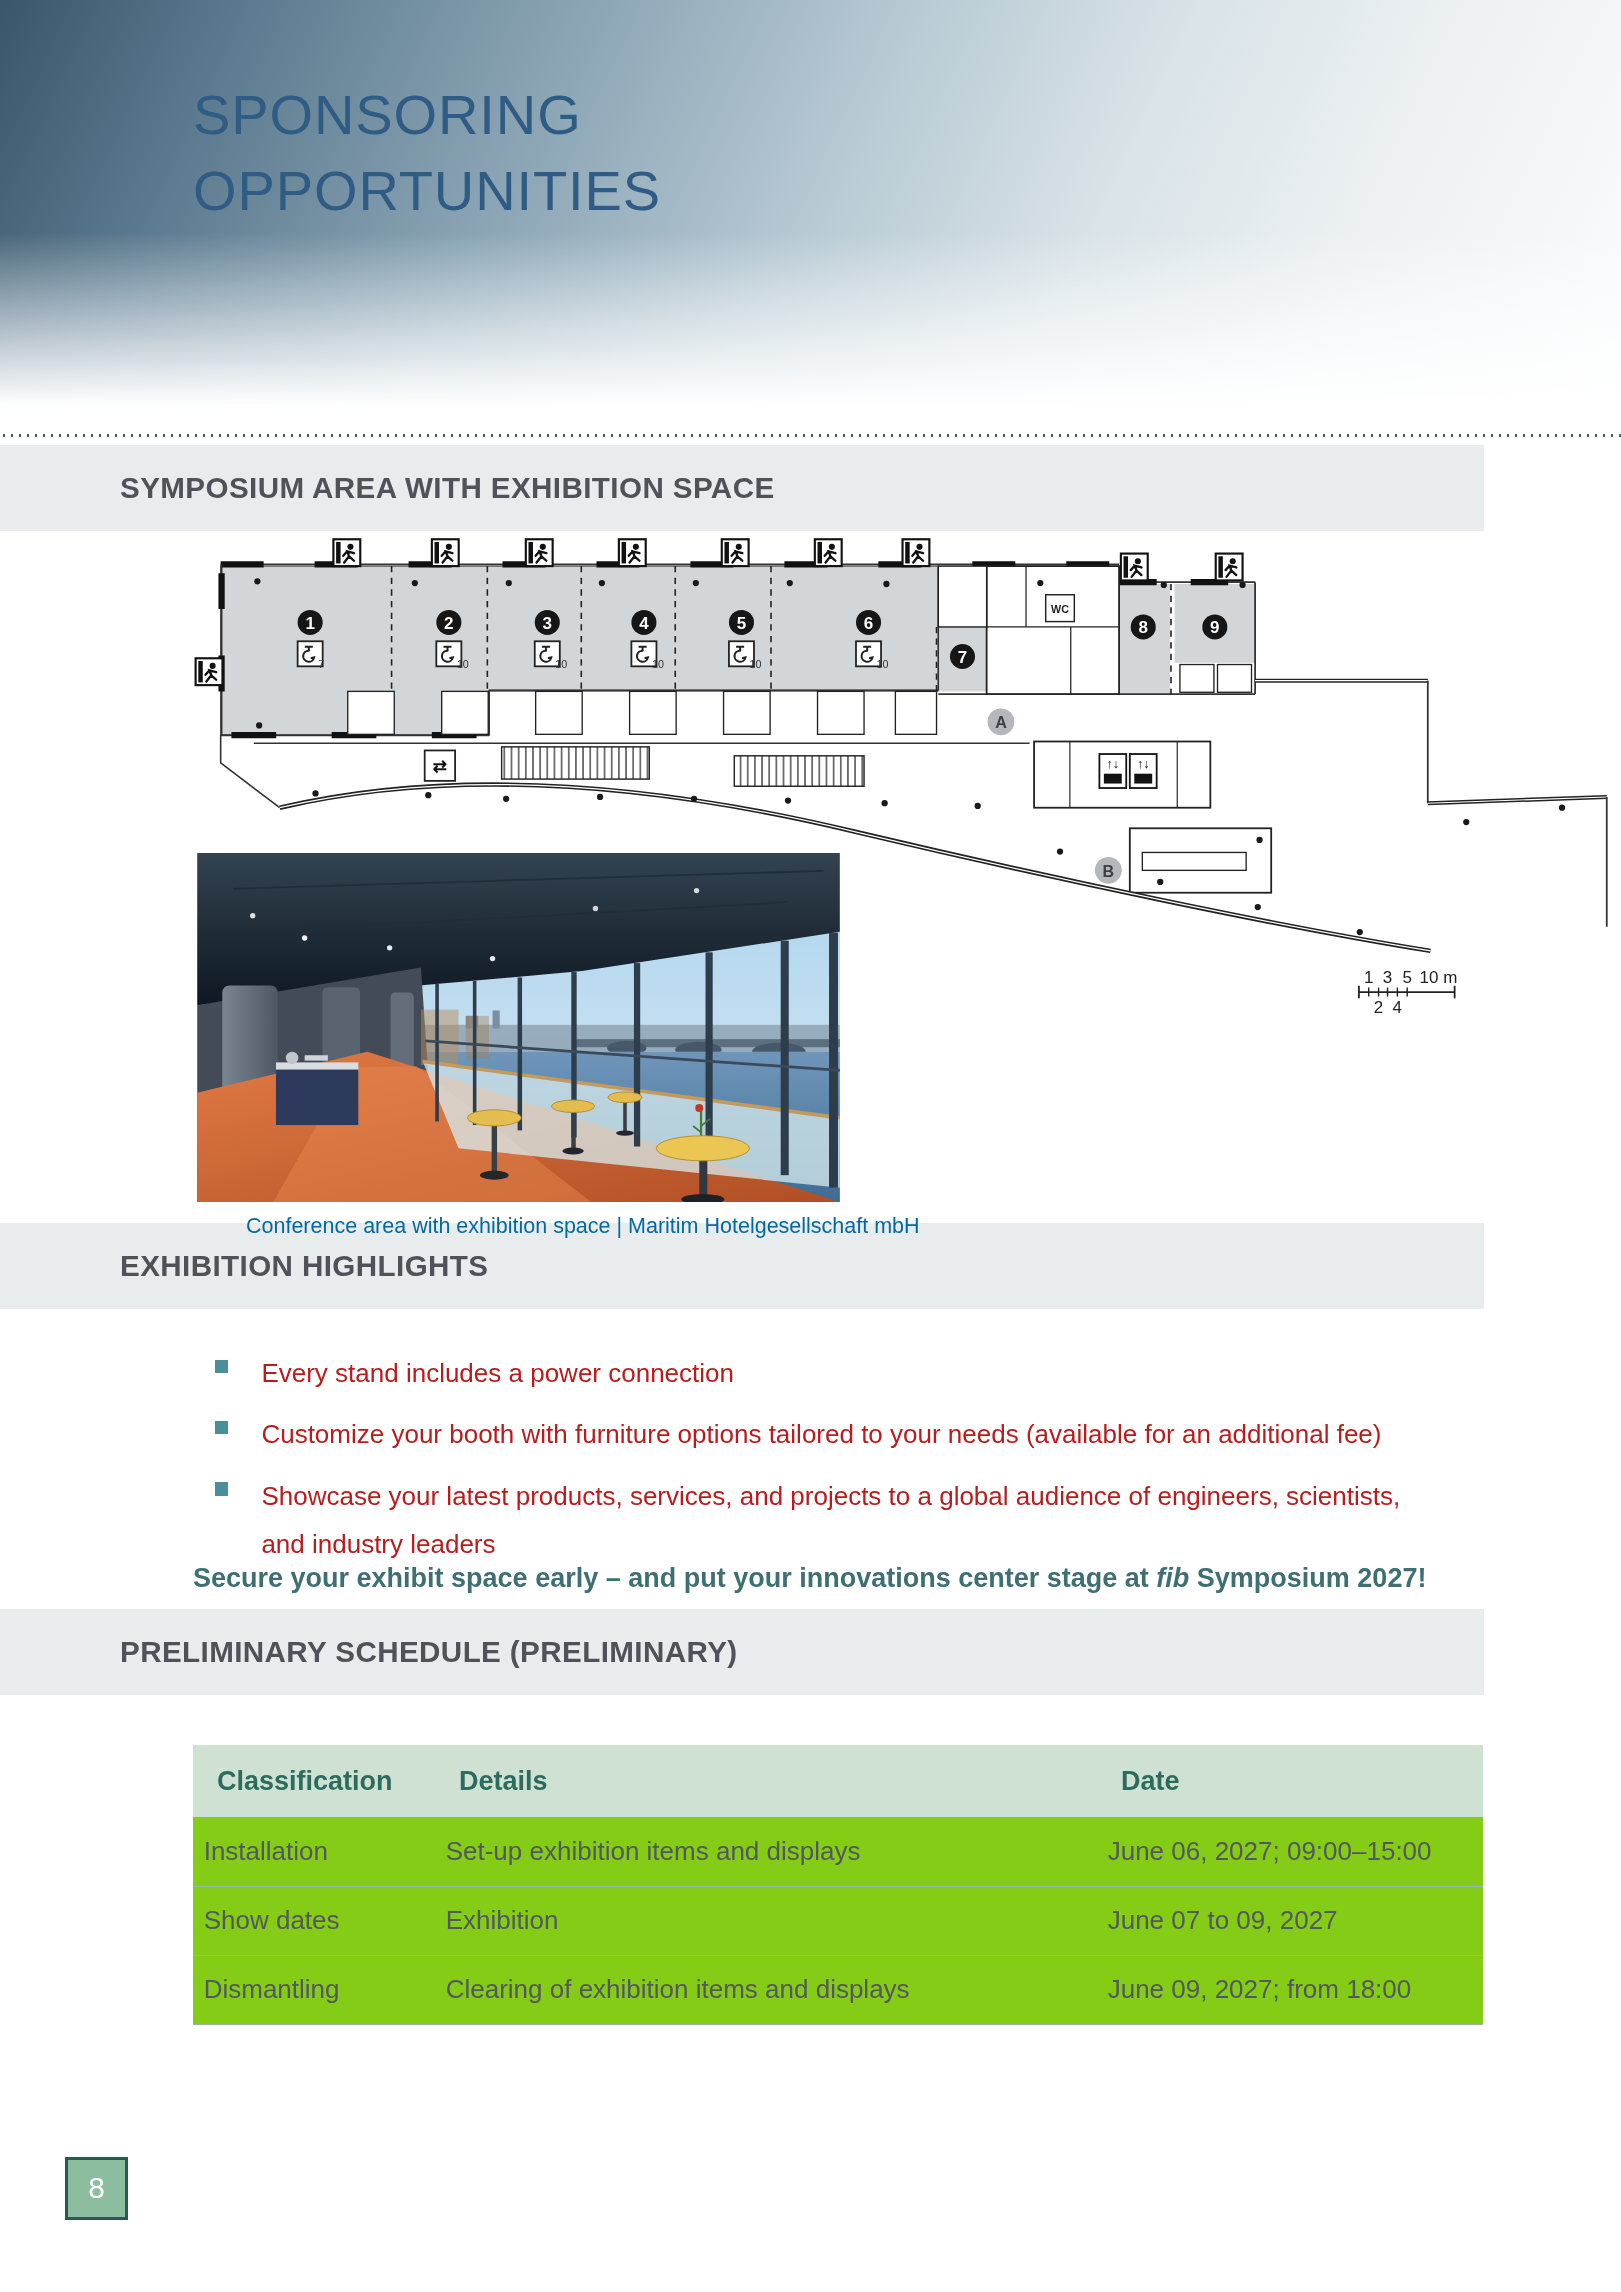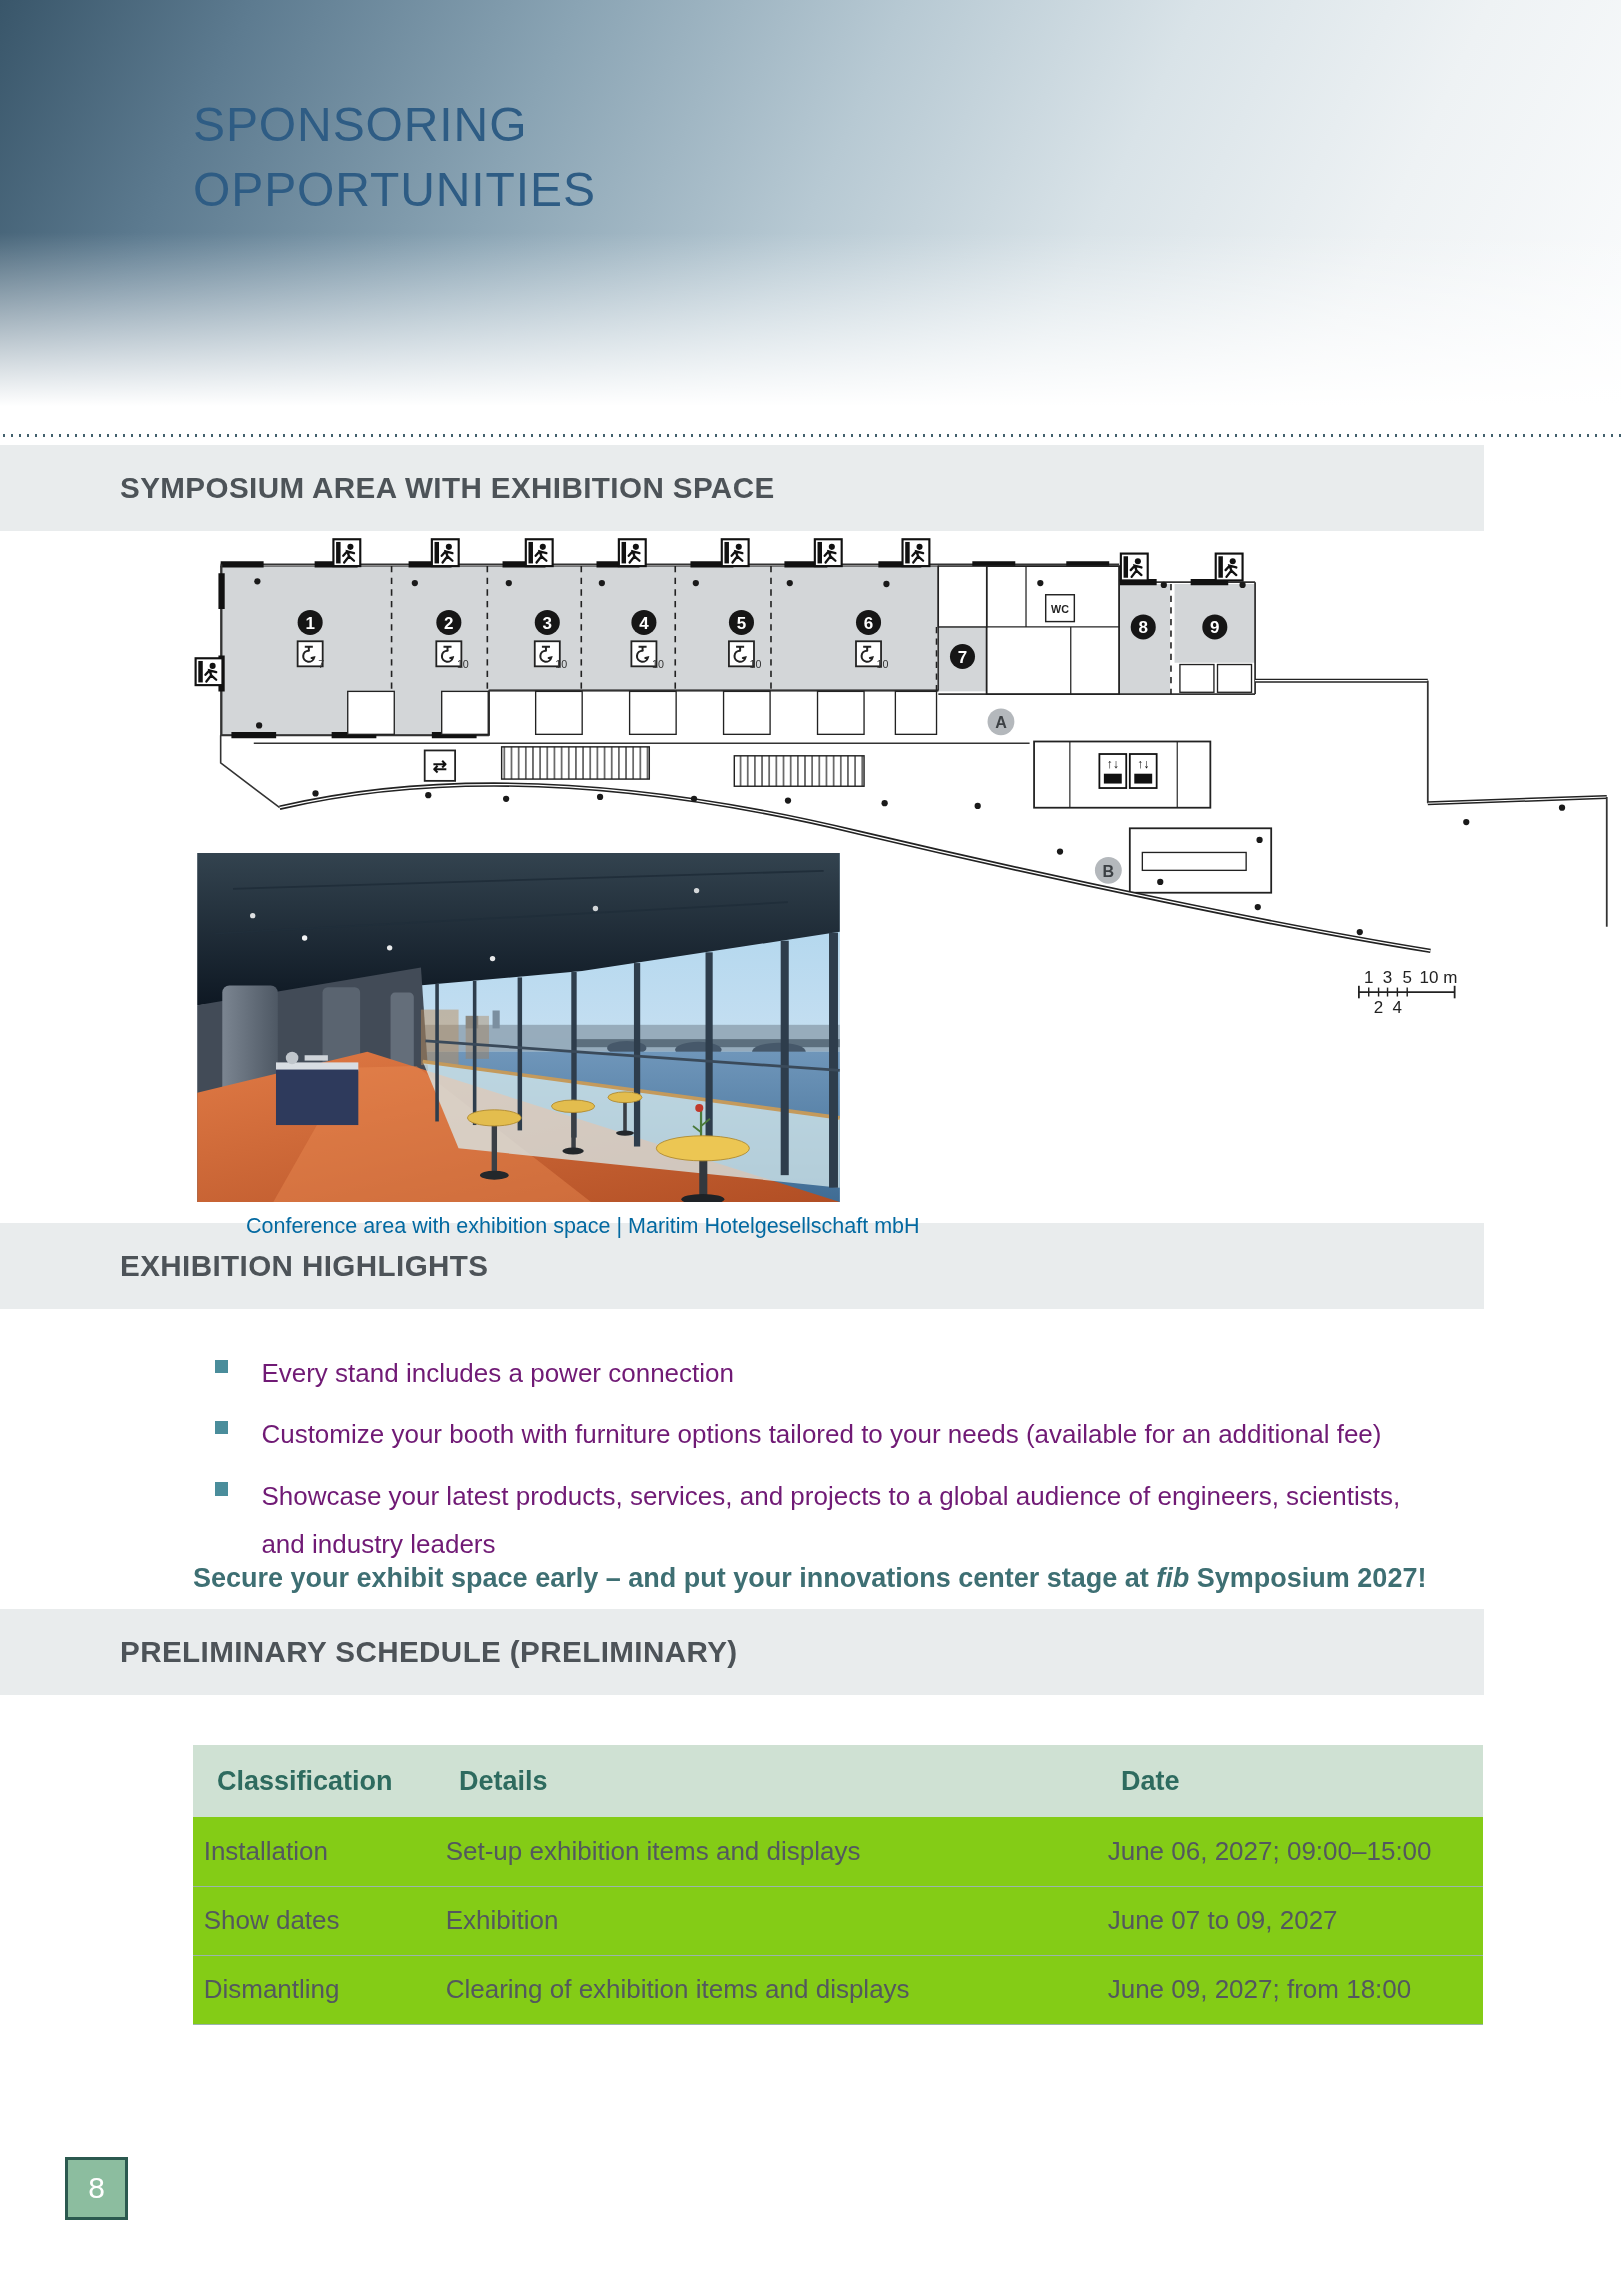--- a/index.html
+++ b/index.html
@@ -13,22 +13,22 @@
   }
   
   .hero {
     position:absolute; left:0; top:0; width:1621px; height:423px;
     background:
       linear-gradient(to bottom, rgba(255,255,255,0) 55%, #ffffff 96%),
       linear-gradient(115deg, #39566a 0%, #5d7b90 14%, #8aa4b4 32%, #b7c9d3 50%, #d9e3e8 66%, #eef2f4 82%, #fbfcfd 100%);
   }
   .page-title {
     position:absolute; left:193px; top:77px;
-    font-size:48px; line-height:1.36; font-weight:400;
-    color:#2e5c84; letter-spacing:0.9px;margin-top:15px;
+    font-size:56px; line-height:1.36; font-weight:400;
+    color:#2e5c84; letter-spacing:0.9px;
   }
   .dotted-divider {
     position:absolute; left:0; top:433px; width:1621px; height:5.4px;
     background-image:radial-gradient(circle 1.5px, #42606c 95%, rgba(0,0,0,0) 100%);
     background-size:8px 5.4px; background-repeat:repeat-x;
   }
   
   .section-bar {
     position:absolute; left:0; width:1484px; height:86px;
     background:#e9eced;
@@ -46,21 +46,21 @@
     background:#dfe6ea; overflow:hidden;
   }
   .photo-caption {
     position:absolute; left:198px; top:1214px; width:896px;
     font-size:21.5px; color:#0369a1;margin-left:48px;
   }
   
   .highlights { position:absolute; left:215px; top:1349px; width:1218px; }
   .hl-item { display:flex; align-items:flex-start; margin-bottom:13.4px; }
   .hl-bullet { flex:0 0 13.4px; width:13.4px; height:13.4px; background:#4a8d9b; margin-top:10.7px; margin-right:33px; }
-  .hl-text { font-size:26px; line-height:48px; color:#701a75; max-width:1164px; }
+  .hl-text { font-size:26px; line-height:48px; color:#b91c1c; max-width:1164px; }
   .cta-line {
     position:absolute; left:193px; top:1563px; width:1343px;
     font-size:27px; font-weight:700; color:#3e6f73;
   }
   .cta-line .it { font-style:italic; }
   
   .schedule { position:absolute; left:193px; top:1745px; width:1290px; border-collapse:collapse; table-layout:fixed; }
   .schedule col.c1 { width:242px; } .schedule col.c2 { width:662px; } .schedule col.c3 { width:386px; }
   .schedule thead th {
     background:#cfe1d3; height:72px; text-align:left; vertical-align:middle;

